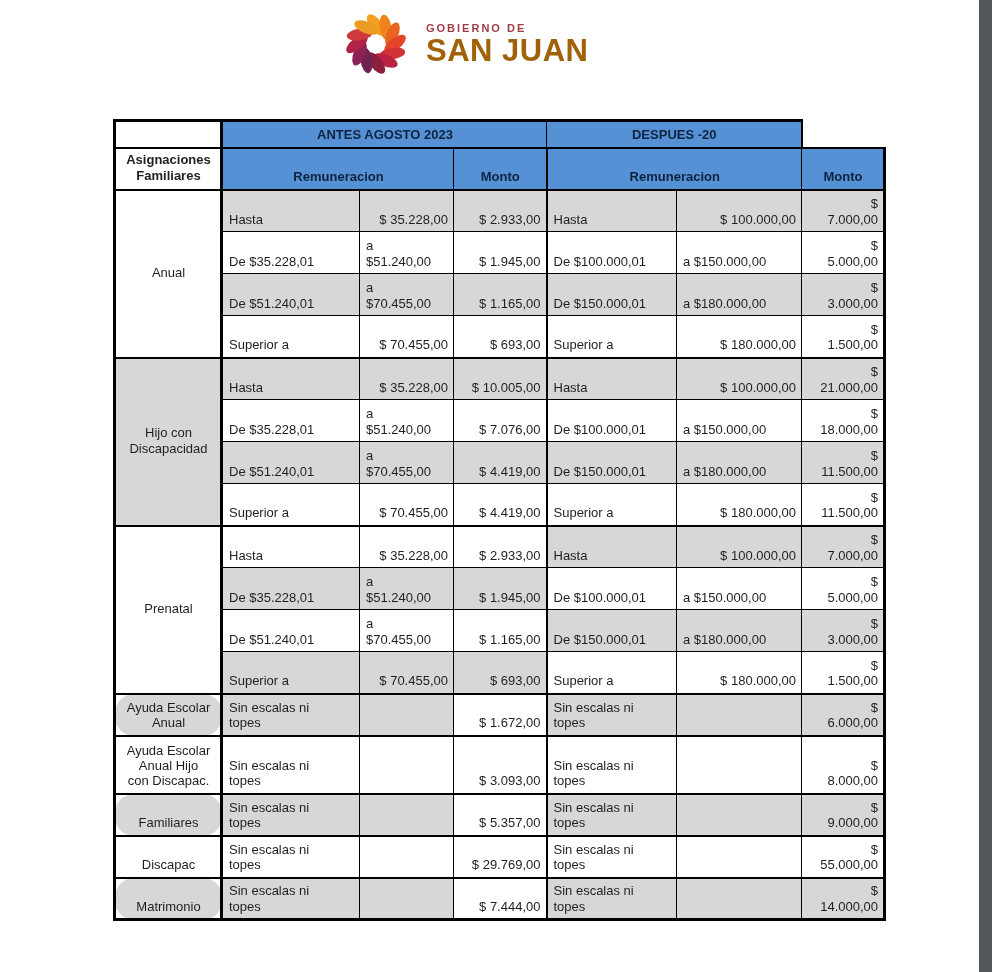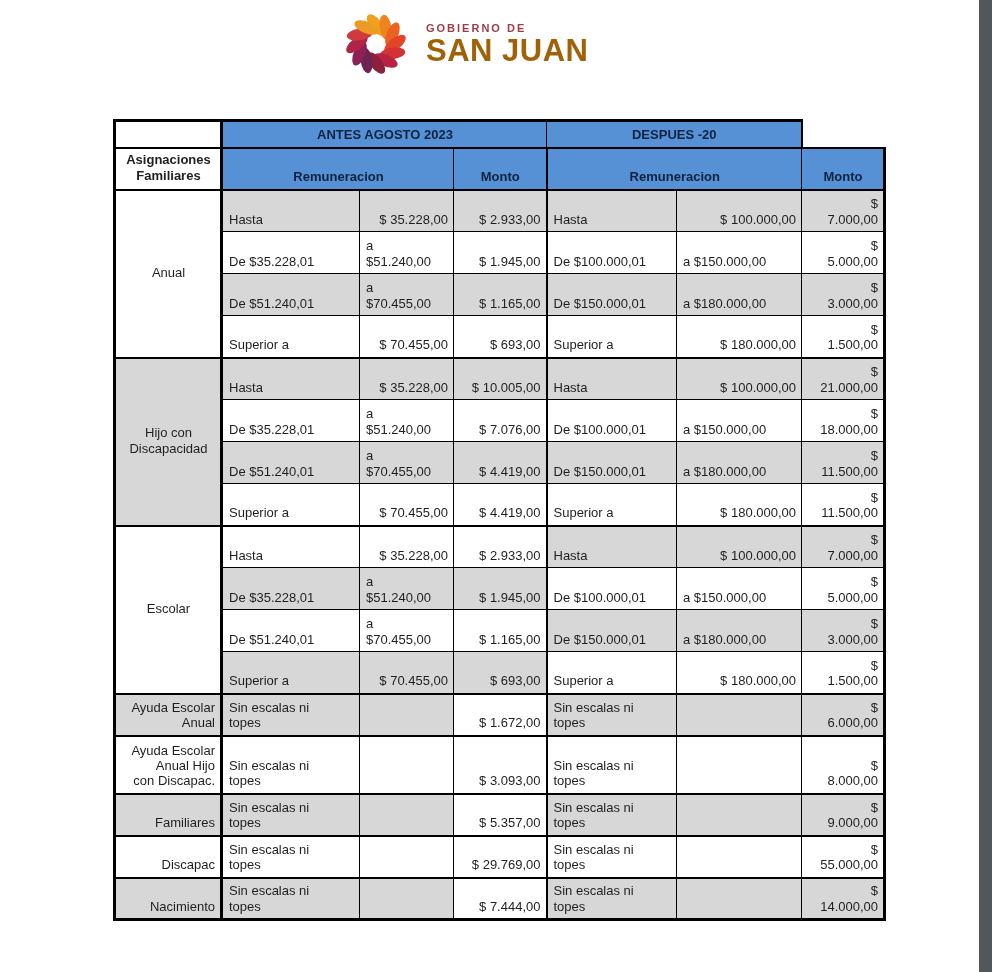--- a/index.html
+++ b/index.html
@@ -25,21 +25,21 @@
     border:1px solid #000;font-size:13px;line-height:1.18;
     vertical-align:bottom;padding:2px 5px 4px 6px;white-space:pre-line;
     overflow:hidden;
   }
   .r27{height:27px}.r42{height:42px}.r58{height:58px}
   .b{background:#5591d4;color:#0f2340;font-weight:bold;text-align:center;}
   .bm{vertical-align:middle;padding-bottom:2px;}
   .g{background:#d7d7d7;}
   .r{text-align:right;}
   .m{vertical-align:middle;text-align:center;}
-  .lb{vertical-align:bottom;text-align:right;}
+  .lb{vertical-align:bottom;text-align:center;border-radius:19px;}
   .bold{font-weight:bold;}
   .st{border-top-width:2px;}
   .bb2{border-bottom-width:2px;}
   .mr{border-right-width:2px;}
   .ol{border-left-width:3px;}
   .or{border-right-width:3px;}
   .ot{border-top-width:3px;}
   .ob{border-bottom-width:3px;}
   .lr{border-right-width:3px;margin-left:8px;}
   .nb{border:none;background:#fff;}
@@ -177,21 +177,21 @@
     <td>Superior a</td>
     <td class="r">$ 70.455,00</td>
     <td class="r mr">$ 4.419,00</td>
     <td>Superior a</td>
     <td class="r">$ 180.000,00</td>
     <td class="r or">$
 11.500,00</td>
   </tr>
 
   <tr class="r42">
-    <td rowspan="4" class="m ol lr st">Escolar</td>
+    <td rowspan="4" class="m ol lr st">Prenatal</td>
     <td class="st">Hasta</td>
     <td class="st r">$ 35.228,00</td>
     <td class="st r mr">$ 2.933,00</td>
     <td class="g st">Hasta</td>
     <td class="g st r">$ 100.000,00</td>
     <td class="g st r or">$
 7.000,00</td>
   </tr>
   <tr class="r42">
     <td class="g">De $35.228,01</td>
@@ -272,21 +272,21 @@
     <td class="st"></td>
     <td class="st r mr">$ 29.769,00</td>
     <td class="st">Sin escalas ni
 topes</td>
     <td class="st"></td>
     <td class="st r or">$
 55.000,00</td>
   </tr>
 
   <tr class="r42">
-    <td class="lb g ol lr st ob">Nacimiento</td>
+    <td class="lb g ol lr st ob">Matrimonio</td>
     <td class="g st ob">Sin escalas ni
 topes</td>
     <td class="g st ob"></td>
     <td class="st r mr ob">$ 7.444,00</td>
     <td class="g st ob">Sin escalas ni
 topes</td>
     <td class="g st ob"></td>
     <td class="g st r or ob">$
 14.000,00</td>
   </tr>

